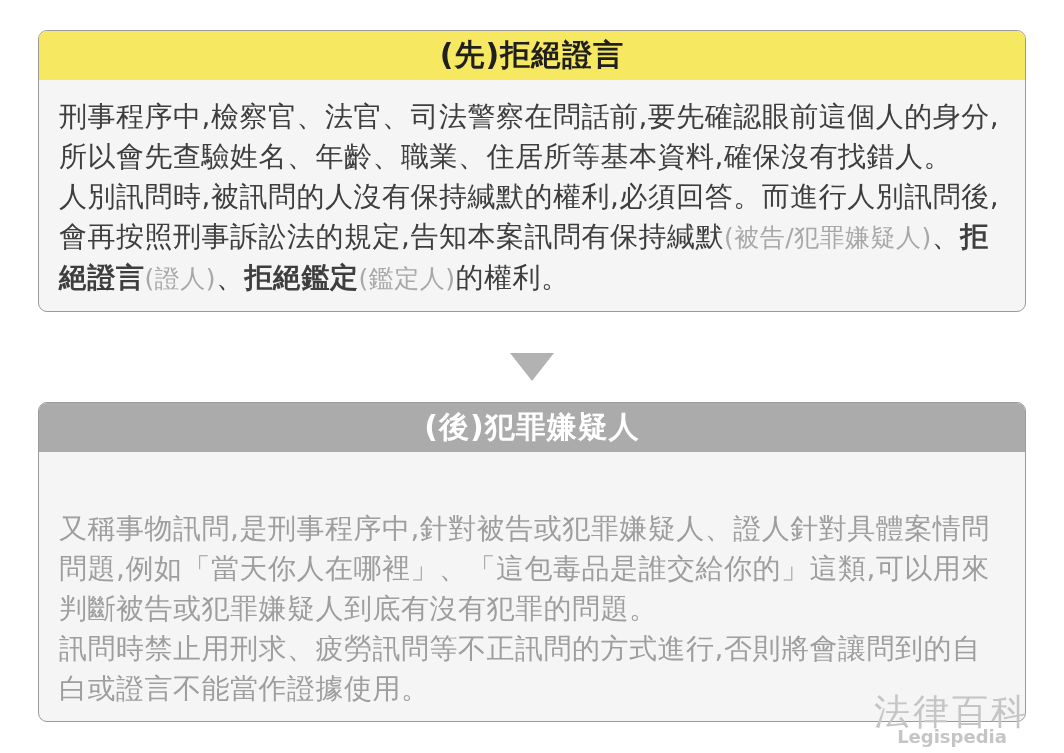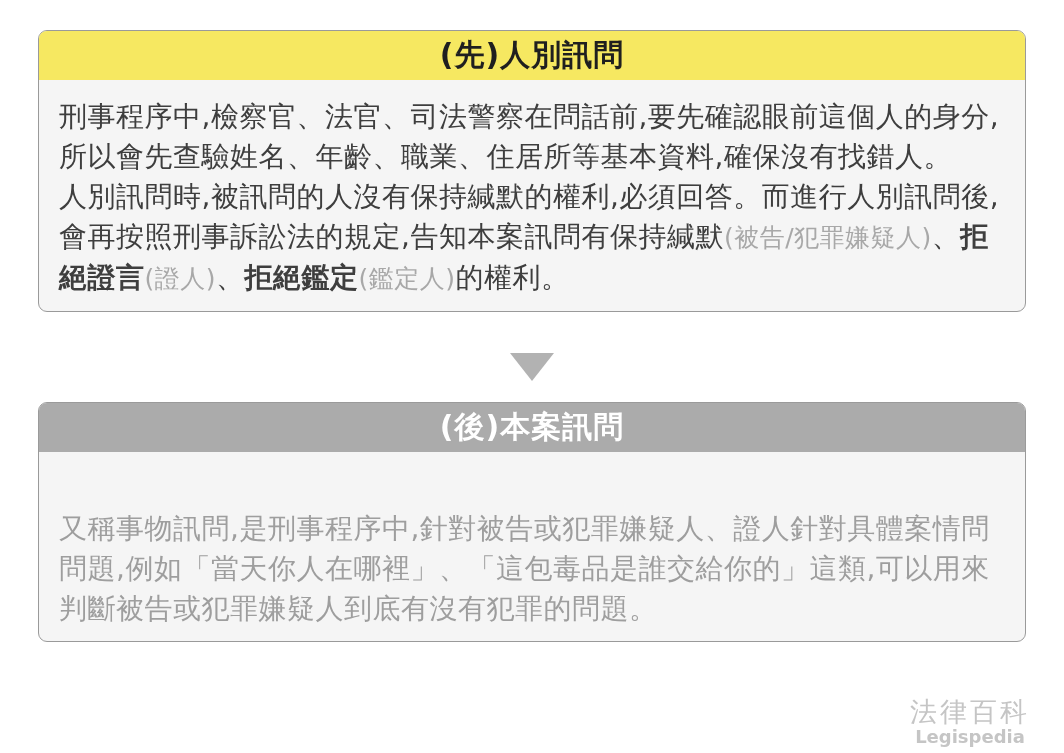--- a/index.html
+++ b/index.html
@@ -60,50 +60,51 @@
     border-top: 28px solid #b2b2b2;
   }
   .logo {
     position: absolute;
     right: 34px;
     bottom: 7px;
     text-align: center;
     color: #c5c5c5;
   }
   .logo-zh {
-    font-size: 27px;
+    font-size: 36px;
     line-height: 30px;
     letter-spacing: 3px;
   }
   .logo-en {
     font-size: 18px;
     font-weight: bold;
     line-height: 18px;
     margin-top: 1px;
   }
 </style>
 </head>
 <body>
 
 <div class="page">
 
   <div class="flow-box box-step1">
-    <div class="box-header">(先)人別訊問</div>
+    <div class="box-header">(先)拒絕證言</div>
     <div class="box-body">
       <div class="para">刑事程序中,檢察官、法官、司法警察在問話前,要先確認眼前這個人的身分,所以會先查驗姓名、年齡、職業、住居所等基本資料,確保沒有找錯人。</div>
       <div class="para"><span class="seg-normal">人別訊問時,被訊問的人沒有保持緘默的權利,必須回答。而進行人別訊問後,會再按照刑事訴訟法的規定,告知本案訊問有保持緘默</span><span class="seg-muted">(被告/犯罪嫌疑人)</span><span class="seg-normal">、</span><span class="seg-bold">拒絕證言</span><span class="seg-muted">(證人)</span><span class="seg-normal">、</span><span class="seg-bold">拒絕鑑定</span><span class="seg-muted">(鑑定人)</span><span class="seg-normal">的權利。</span></div>
     </div>
   </div>
 
   <div class="flow-arrow"></div>
 
   <div class="flow-box box-step2">
-    <div class="box-header">(後)本案訊問</div>
+    <div class="box-header">(後)犯罪嫌疑人</div>
     <div class="box-body">
       <div class="para">又稱事物訊問,是刑事程序中,針對被告或犯罪嫌疑人、證人針對具體案情問問題,例如「當天你人在哪裡」、「這包毒品是誰交給你的」這類,可以用來判斷被告或犯罪嫌疑人到底有沒有犯罪的問題。</div>
+      <div class="para">訊問時禁止用刑求、疲勞訊問等不正訊問的方式進行,否則將會讓問到的自白或證言不能當作證據使用。</div>
     </div>
   </div>
 
   <div class="logo">
     <div class="logo-zh">法律百科</div>
     <div class="logo-en">Legispedia</div>
   </div>
 
 </div>
 

